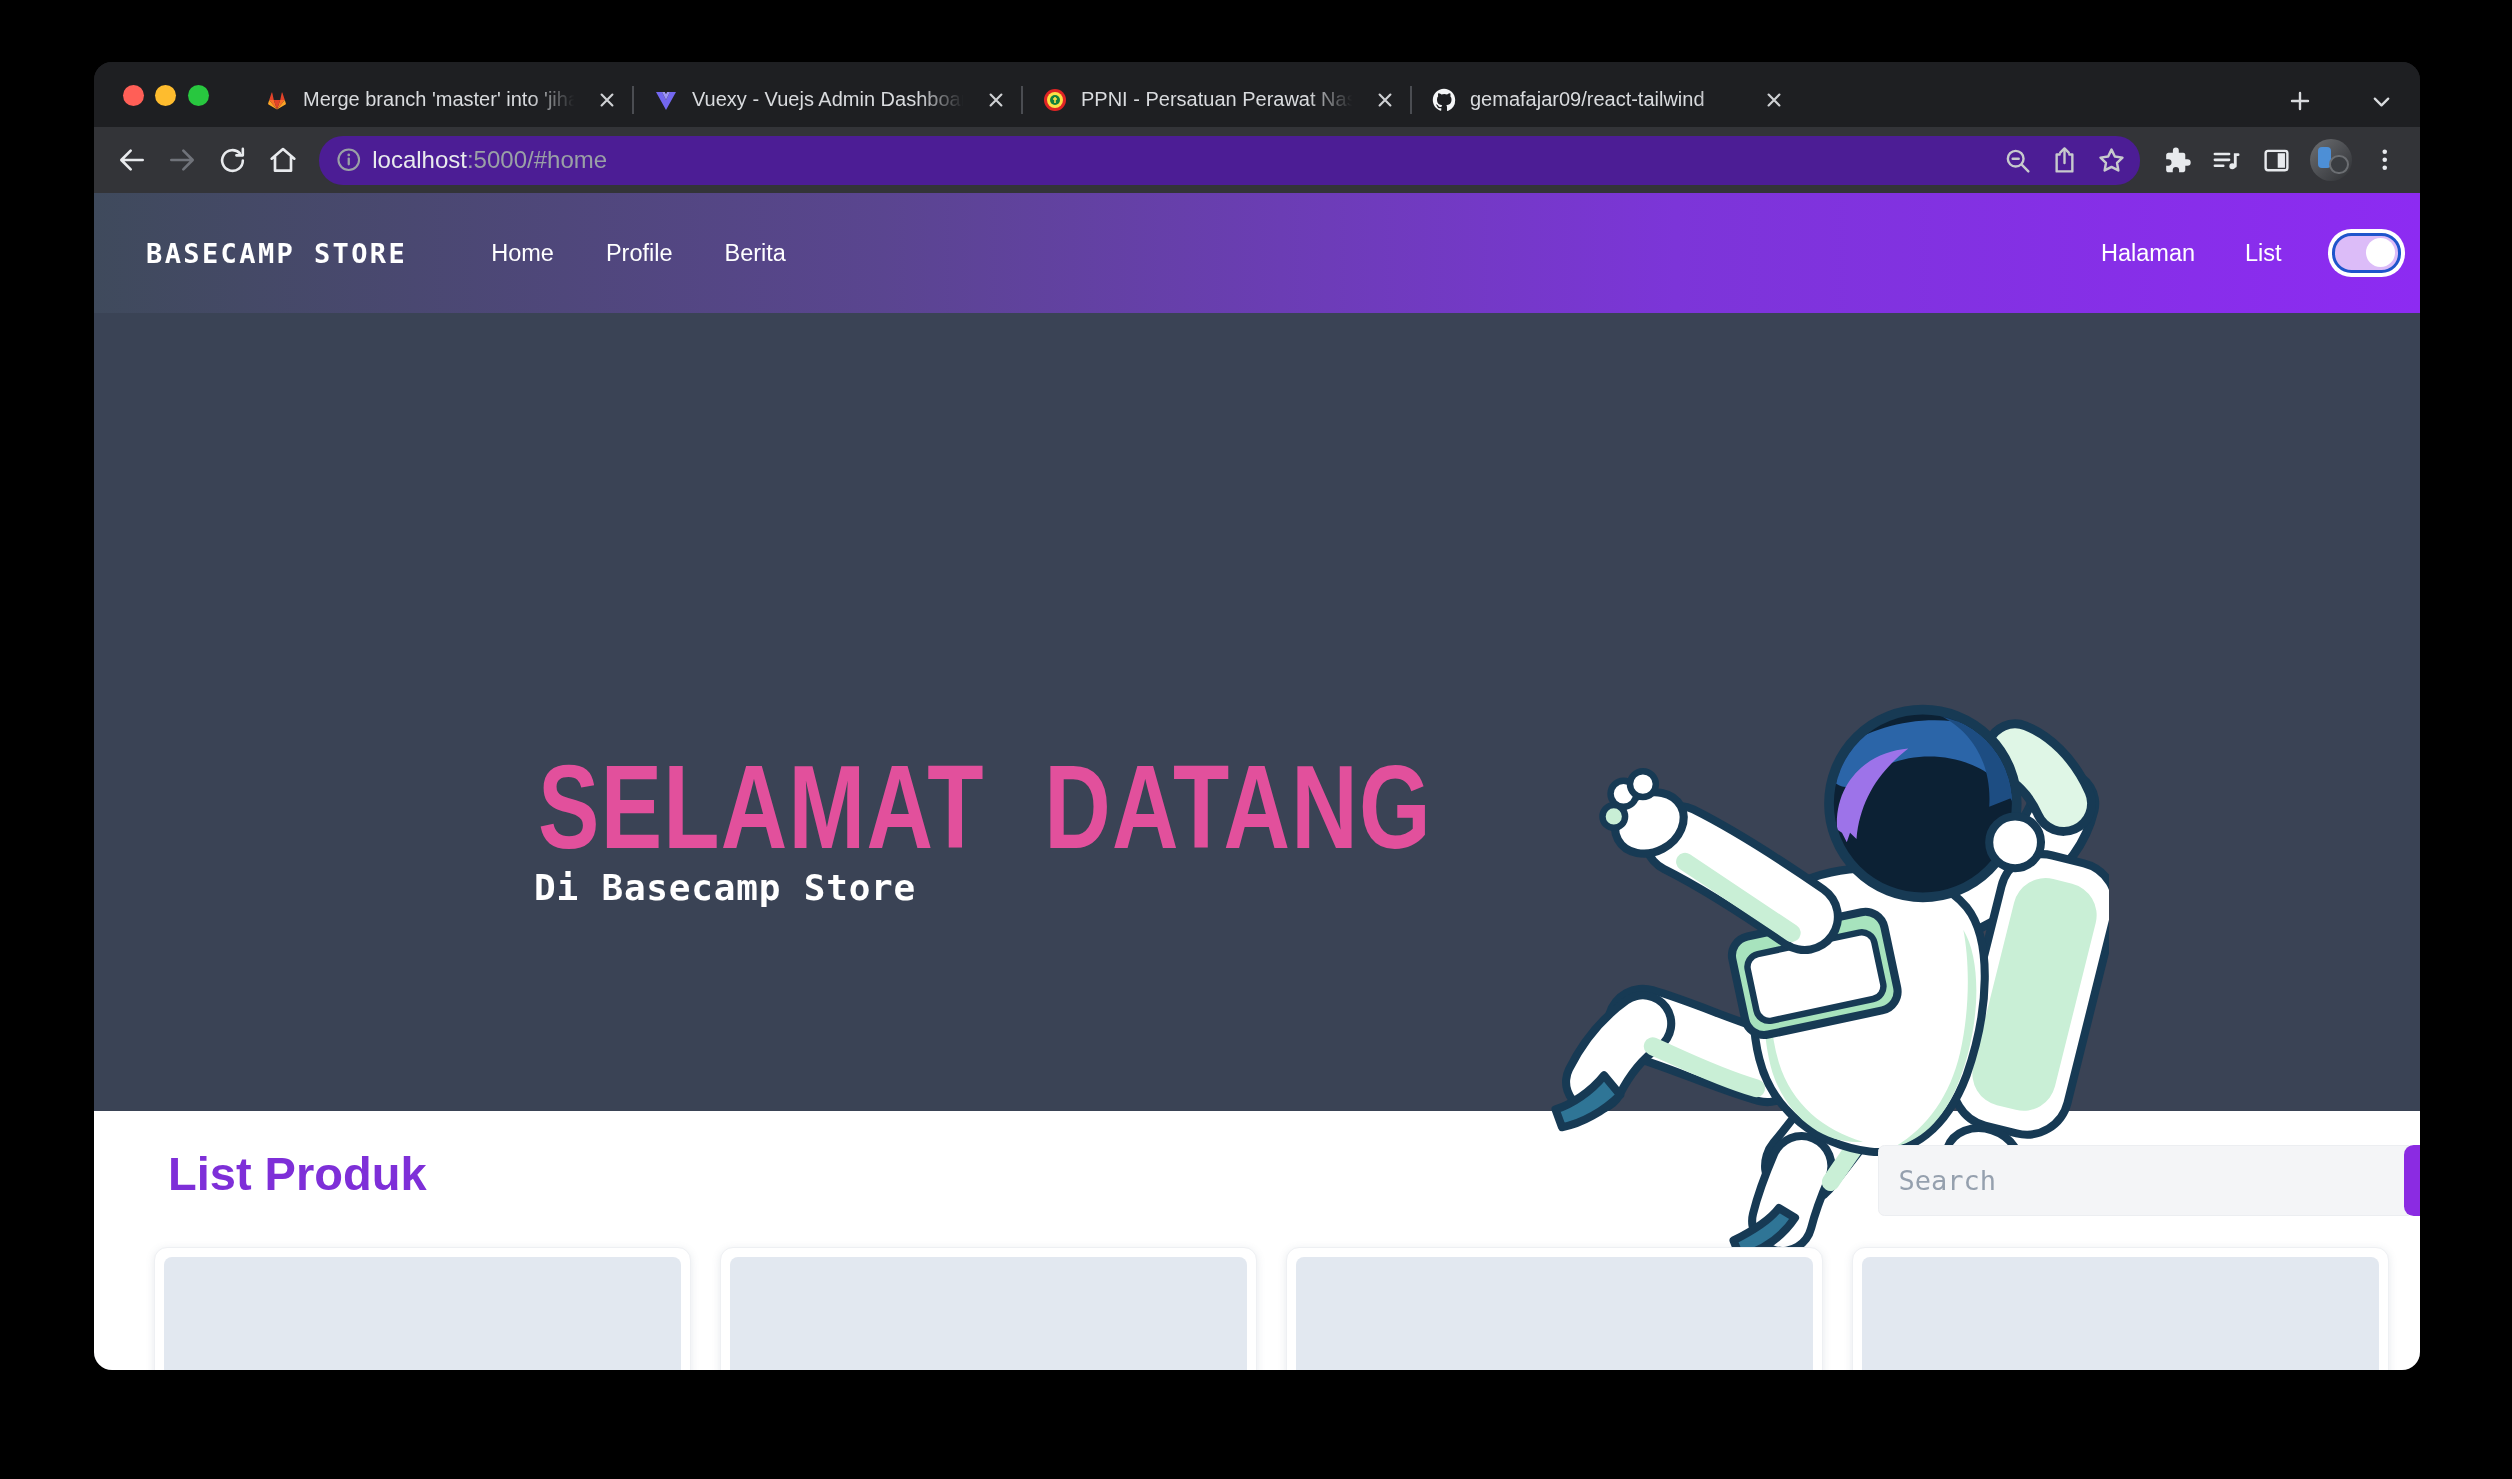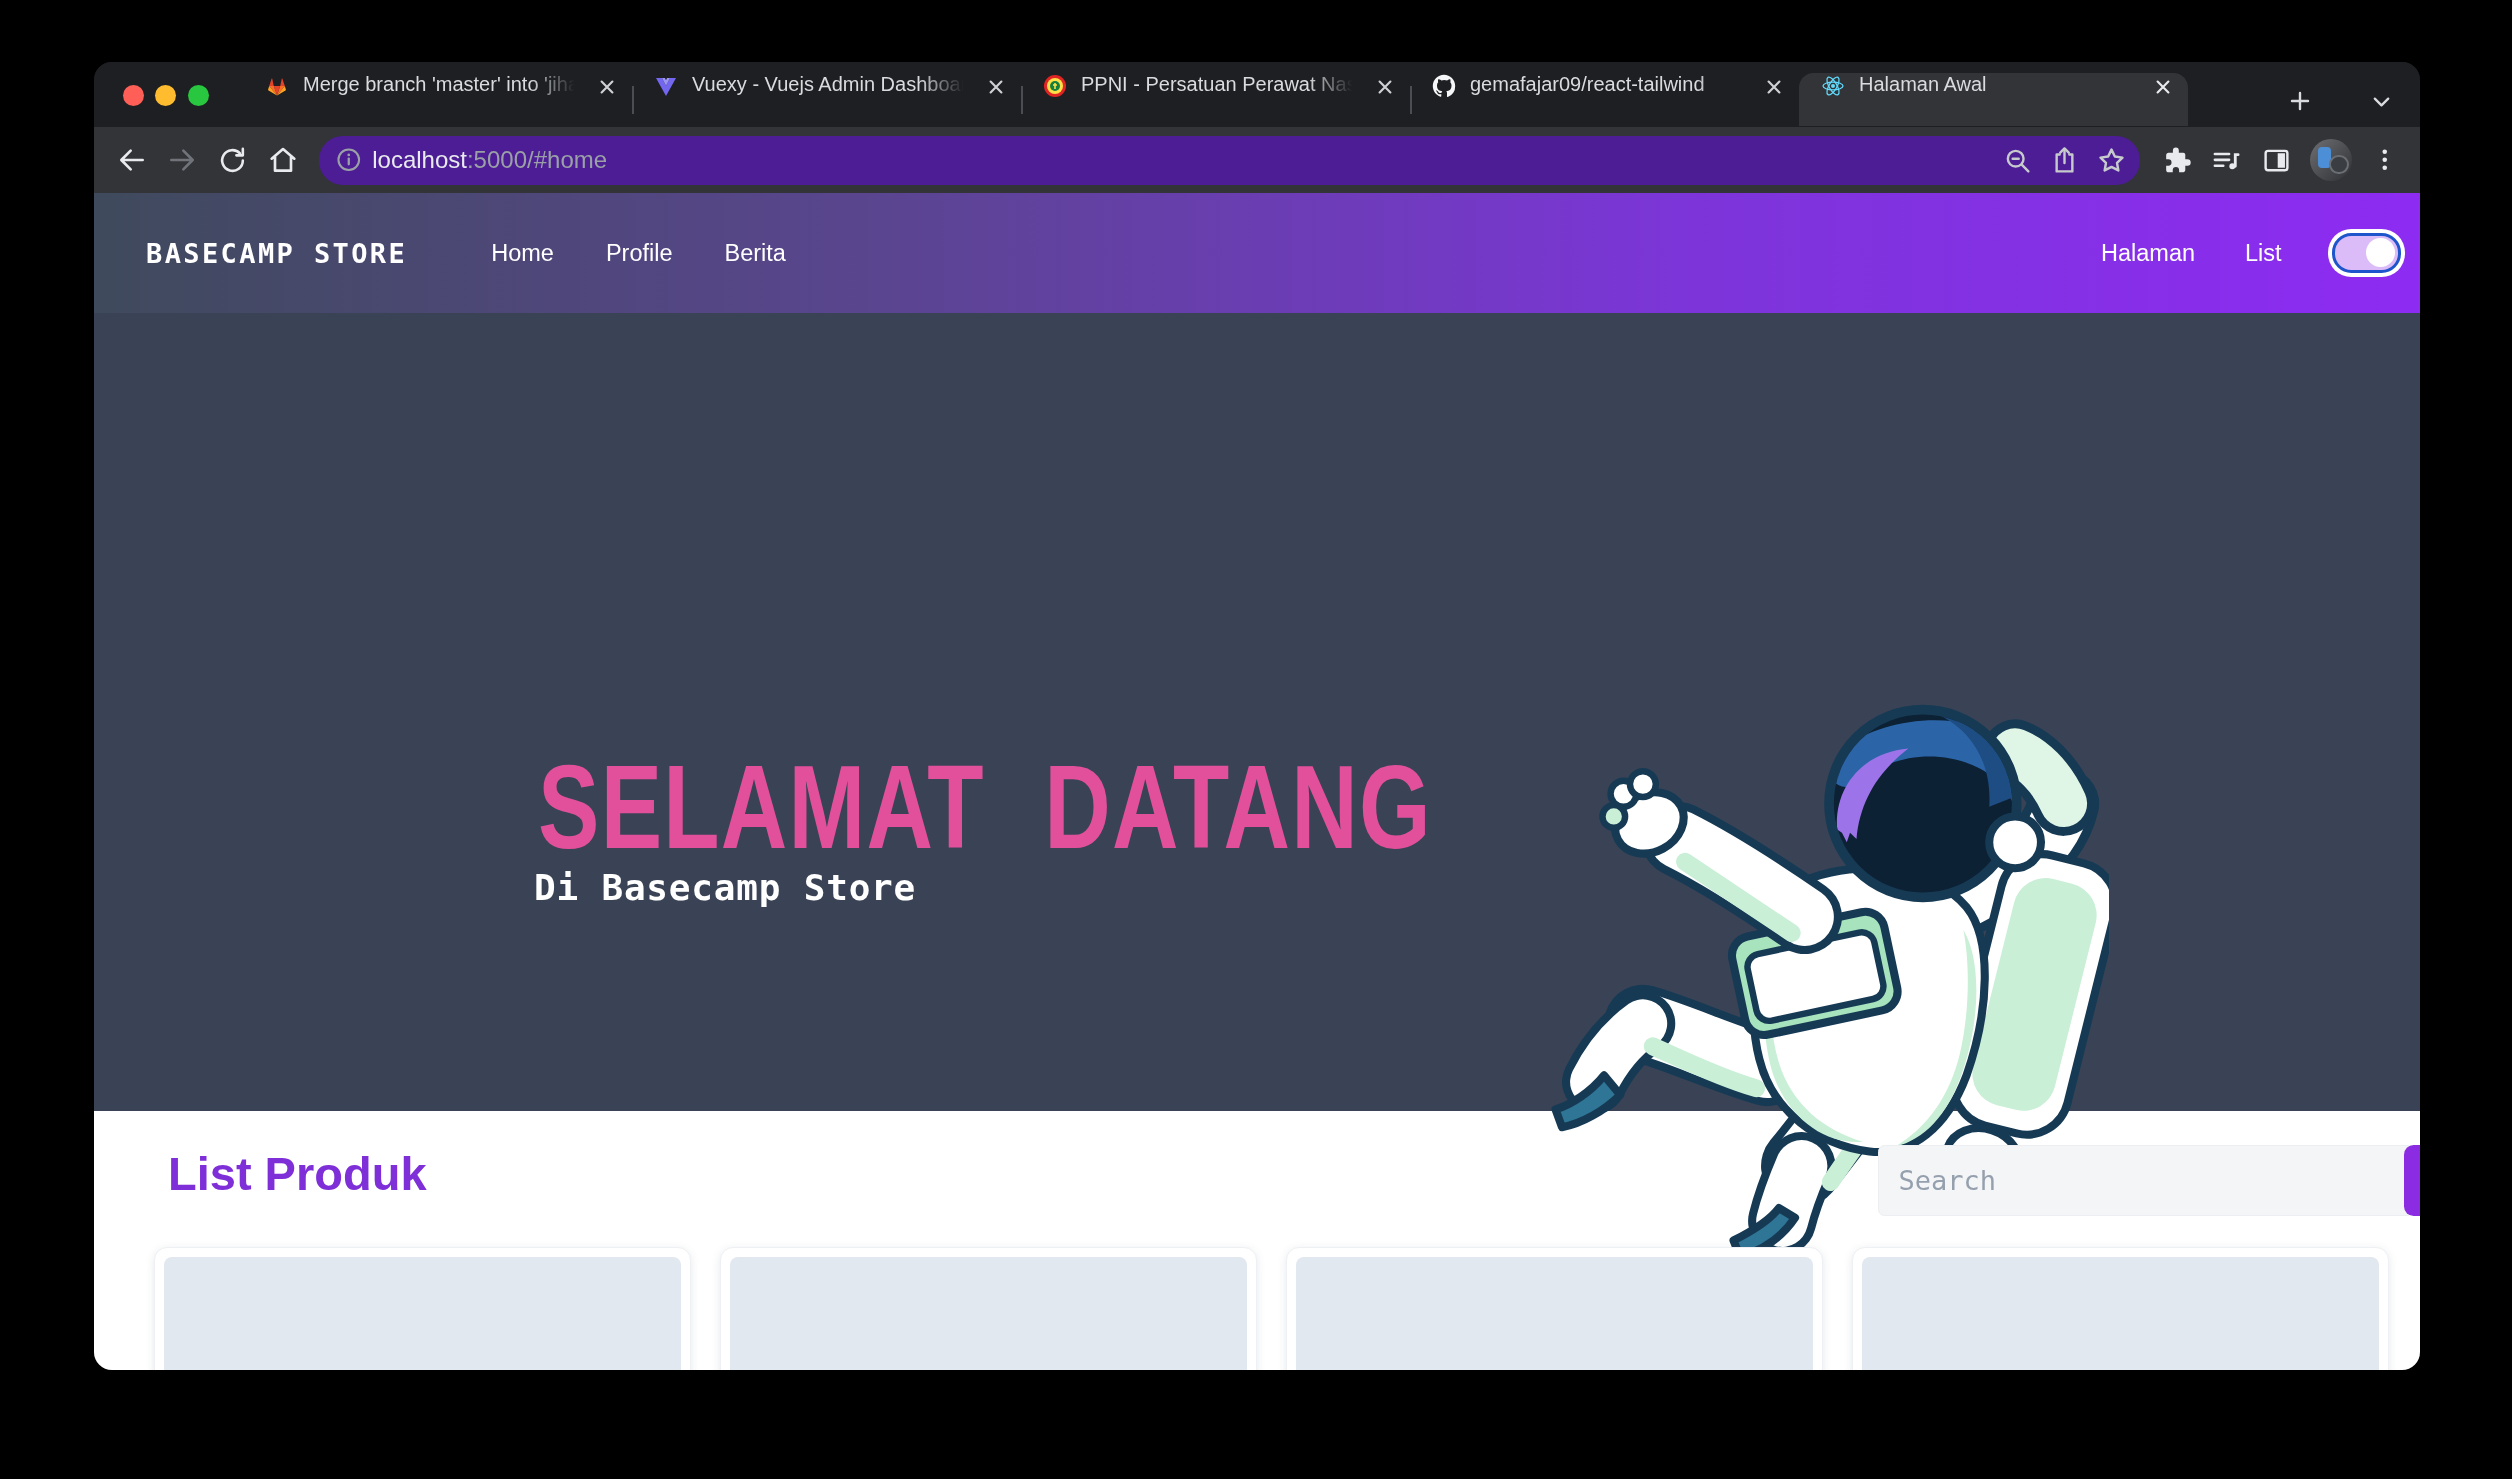--- a/index.html
+++ b/index.html
@@ -13,21 +13,21 @@
     border-radius:18px;overflow:hidden;background:#202124;
     box-shadow:0 32px 97px rgba(0,0,0,.85);
   }
   
   .tabstrip{position:relative;height:65px;background:#1e1f22;}
   .lights{position:absolute;left:29px;top:23px;display:flex;gap:11.3px;}
   .light{width:21px;height:21px;border-radius:50%;}
   .light.red{background:#ff5f57}.light.yellow{background:#febc2e}.light.green{background:#28c73f}
   .tabs{position:absolute;left:149px;top:11.3px;display:flex;height:53px;}
   .tab{
-    width:389px;display:flex;gap:13px;
+    width:389px;display:flex;align-items:center;gap:13px;
     padding:0 11.3px 0 21px;box-sizing:border-box;position:relative;
     border-radius:14.6px 14.6px 0 0;cursor:pointer;
   }
   .tab:not(.active):not(:first-child)::before{
     content:"";position:absolute;left:0;top:13px;width:1.6px;height:27.5px;background:#4b4d52;
   }
   .tab.active{background:#333438;}
   .tab.active::before{display:none;}
   .favicon{width:26px;height:26px;flex:0 0 26px;display:flex;align-items:center;justify-content:center;}
   .tab-title{
@@ -175,38 +175,20 @@
           </svg>
         </span>
         <span class="tab-title">gemafajar09/react-tailwind</span>
         <span class="tab-close">
           <svg width="18" height="18" viewBox="0 0 20 20">
               <path d="M4 4l12 12M16 4 4 16" stroke="#cfd1d4" stroke-width="2.4" stroke-linecap="round"></path>
             </svg>
         </span>
       </div>
 
-      <div class="tab active">
-        <span class="favicon">
-          <svg width="24" height="24" viewBox="0 0 24 24">
-            <g stroke="#61dafb" stroke-width="1.3" fill="none">
-              <ellipse cx="12" cy="12" rx="10" ry="3.9"></ellipse>
-              <ellipse cx="12" cy="12" rx="10" ry="3.9" transform="rotate(60 12 12)"></ellipse>
-              <ellipse cx="12" cy="12" rx="10" ry="3.9" transform="rotate(120 12 12)"></ellipse>
-            </g>
-            <circle cx="12" cy="12" r="2" fill="#61dafb"></circle>
-          </svg>
-        </span>
-        <span class="tab-title">Halaman Awal</span>
-        <span class="tab-close">
-          <svg width="18" height="18" viewBox="0 0 20 20">
-              <path d="M4 4l12 12M16 4 4 16" stroke="#e8eaed" stroke-width="2.4" stroke-linecap="round"></path>
-            </svg>
-        </span>
-      </div>
     </div>
 
     <div class="newtab">
       <svg width="24" height="24" viewBox="0 0 24 24">
           <path d="M12 4v16M4 12h16" stroke="#d9dbde" stroke-width="2.4" stroke-linecap="round"></path>
         </svg>
     </div>
     <div class="strip-chevron">
       <svg width="23" height="23" viewBox="0 0 24 24">
           <path d="M5 9l7 7 7-7" stroke="#d9dbde" stroke-width="2.4" fill="none" stroke-linecap="round" stroke-linejoin="round"></path>

